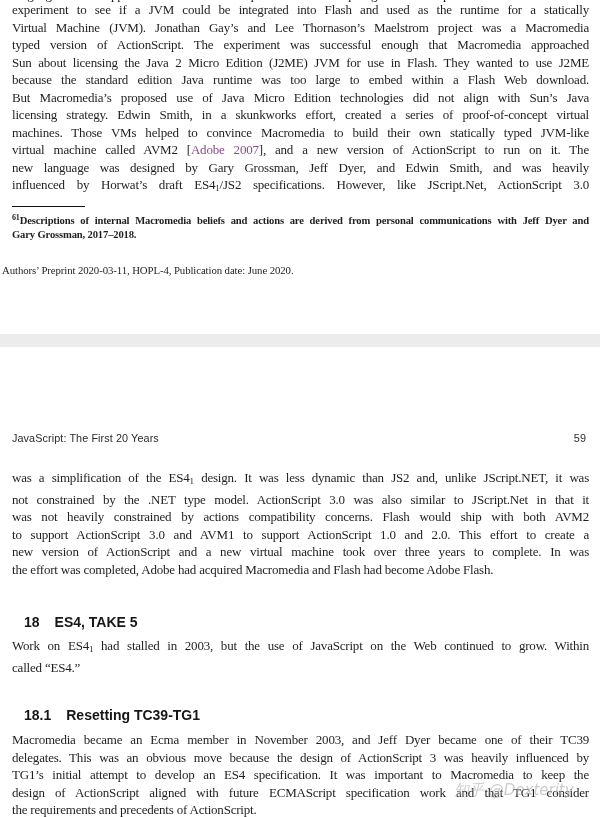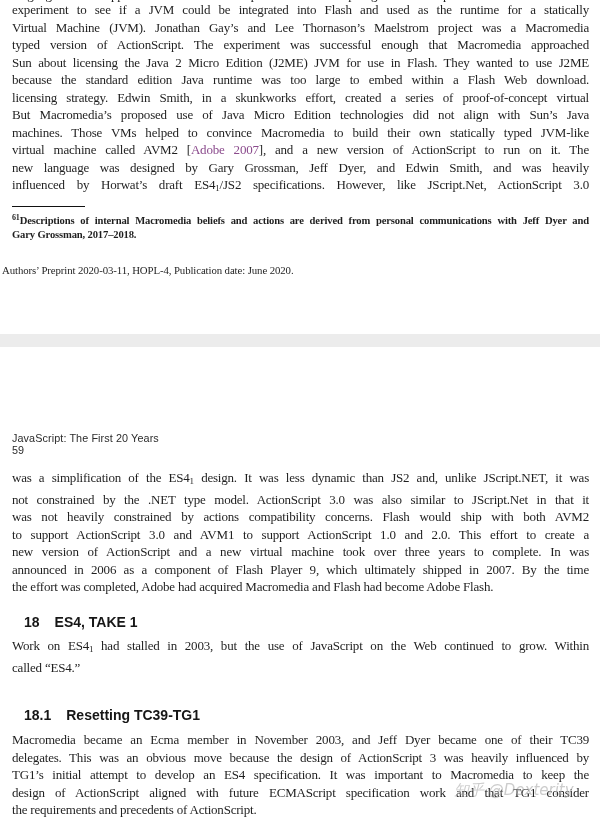--- a/index.html
+++ b/index.html
@@ -35,23 +35,23 @@
   .footnote .tline{font-size:10.6px;line-height:14px;letter-spacing:-0.15px;font-weight:bold;}
   .preprint{
     position:absolute;left:2px;top:264px;width:577px;
     font-size:10.8px;line-height:13px;letter-spacing:-0.1px;
   }
   
   .page-gap{position:absolute;left:0;top:334px;width:600px;height:13px;background:#ececec;}
   
   .running-header{
     position:absolute;left:12px;top:432px;width:574px;
-    display:flex;justify-content:flex-end;align-items:baseline;
+    display:flex;justify-content:space-between;align-items:baseline;
     font-family:"Liberation Sans", sans-serif;
-    font-size:10.8px;color:#2b2b2b;letter-spacing:0.1px;flex-direction:column;
+    font-size:10.8px;color:#2b2b2b;letter-spacing:0.1px;
   }
   
   .heading{
     position:absolute;left:12px;width:577px;
     font-family:"Liberation Sans", sans-serif;
     font-weight:bold;color:#161616;
   }
   .heading.h-section{top:614px;font-size:14px;}
   .heading.h-subsection{top:707px;font-size:14px;}
   .secnum{margin-right:15px;margin-left:12px;}
@@ -78,22 +78,22 @@
   <div class="clip-strip">
     <div class="tline jl">language. One approach Macromedia explored was compiling ActionScript to run on the Java</div>
   </div>
 
   <div class="para p1a">
       <div class="tline jl">experiment to see if a JVM could be integrated into Flash and used as the runtime for a statically</div>
       <div class="tline jl">Virtual Machine (JVM). Jonathan Gay’s and Lee Thornason’s Maelstrom project was a Macromedia</div>
       <div class="tline jl">typed version of ActionScript. The experiment was successful enough that Macromedia approached</div>
       <div class="tline jl">Sun about licensing the Java 2 Micro Edition (J2ME) JVM for use in Flash. They wanted to use J2ME</div>
       <div class="tline jl">because the standard edition Java runtime was too large to embed within a Flash Web download.</div>
+      <div class="tline jl">But Macromedia’s proposed use of Java Micro Edition technologies did not align with Sun’s Java</div>
       <div class="tline jl">licensing strategy. Edwin Smith, in a skunkworks effort, created a series of proof-of-concept virtual</div>
-      <div class="tline jl">But Macromedia’s proposed use of Java Micro Edition technologies did not align with Sun’s Java</div>
       <div class="tline jl">machines. Those VMs helped to convince Macromedia to build their own statically typed JVM-like</div>
       <div class="tline jl">virtual machine called AVM2 [<span class="cite">Adobe 2007</span>], and a new version of ActionScript to run on it. The</div>
       <div class="tline jl">new language was designed by Gary Grossman, Jeff Dyer, and Edwin Smith, and was heavily</div>
       <div class="tline jl">influenced by Horwat’s draft ES4<span class="sub">1</span>/JS2 specifications. However, like JScript.Net, ActionScript 3.0</div>
     </div>
 
   <div class="fn-rule"></div>
 
   <div class="footnote">
       <div class="tline jl"><span class="sup">61</span>Descriptions of internal Macromedia beliefs and actions are derived from personal communications with Jeff Dyer and</div>
@@ -108,26 +108,25 @@
     <span>JavaScript: The First 20 Years</span>
     <span>59</span>
   </div>
 
   <div class="para p2a">
       <div class="tline jl">was a simplification of the ES4<span class="sub">1</span> design. It was less dynamic than JS2 and, unlike JScript.NET, it was</div>
       <div class="tline jl">not constrained by the .NET type model. ActionScript 3.0 was also similar to JScript.Net in that it</div>
       <div class="tline jl">was not heavily constrained by actions compatibility concerns. Flash would ship with both AVM2</div>
       <div class="tline jl">to support ActionScript 3.0 and AVM1 to support ActionScript 1.0 and 2.0. This effort to create a</div>
       <div class="tline jl">new version of ActionScript and a new virtual machine took over three years to complete. In was</div>
-      <div class="tline jl">announced in 2006 as a component of Flash Player 9, which ultimately shipped in 2007. By the time</div>
       <div class="tline">the effort was completed, Adobe had acquired Macromedia and Flash had become Adobe Flash.</div>
     </div>
 
   <div class="heading h-section">
-    <span class="secnum">18</span><span>ES4, TAKE 1</span>
+    <span class="secnum">18</span><span>ES4, TAKE 5</span>
   </div>
 
   <div class="para p2b">
       <div class="tline jl">Work on ES4<span class="sub">1</span> had stalled in 2003, but the use of JavaScript on the Web continued to grow. Within</div>
       <div class="tline">called “ES4.”</div>
     </div>
 
   <div class="heading h-subsection">
     <span class="secnum">18.1</span><span>Resetting TC39-TG1</span>
   </div>

